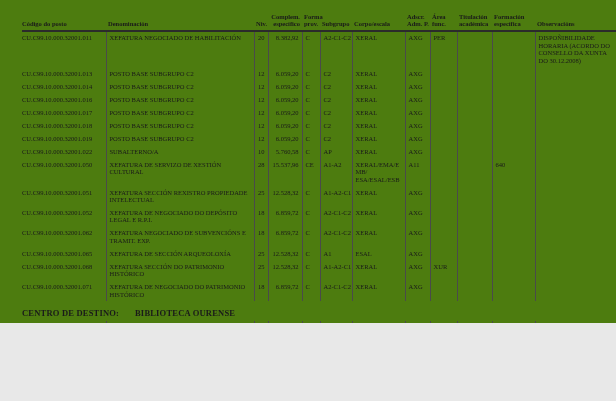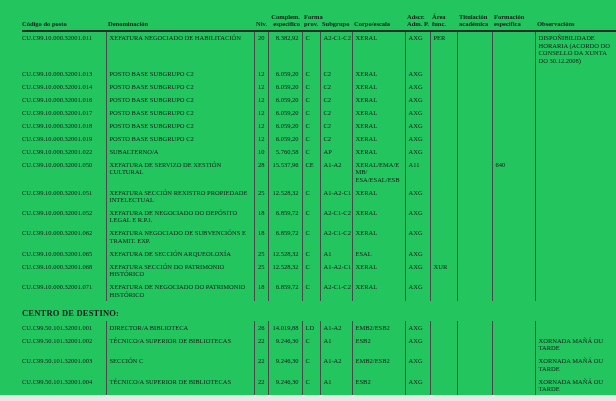--- a/index.html
+++ b/index.html
@@ -1,19 +1,19 @@
 <!DOCTYPE html>
 <html><head>
 <meta charset="utf-8">
 <style>
   html,body{margin:0;padding:0;background:#e8e8e8;}
   .page{
     position:relative;
-    width:616px;height:395px;
-    background:#22c55e;
+    width:616px;height:323px;
+    background:#4d7c0f;
     box-sizing:border-box;
     padding:13px 0 0 22px;
     overflow:hidden;
     font-family:"Liberation Serif","DejaVu Serif",serif;
     color:#1a1a1a;
   }
   table.rpt{
     border-collapse:collapse;
     table-layout:fixed;
     width:594px;
@@ -344,20 +344,21 @@
           <td class="c-area"></td>
           <td class="c-titulacion"></td>
           <td class="c-formacion"></td>
           <td class="c-obs"></td>
         </tr>
       </tbody>
   </table>
 
   <div class="section-heading">
     <span class="sh-label">CENTRO DE DESTINO:</span>
+    <span class="sh-value">BIBLIOTECA OURENSE</span>
   </div>
 
   <table class="rpt">
     <colgroup>
       <col class="w-codigo">
         <col class="w-denominacion">
         <col class="w-niv">
         <col class="w-complem">
       <col class="w-forma">
         <col class="w-subgrupo">

